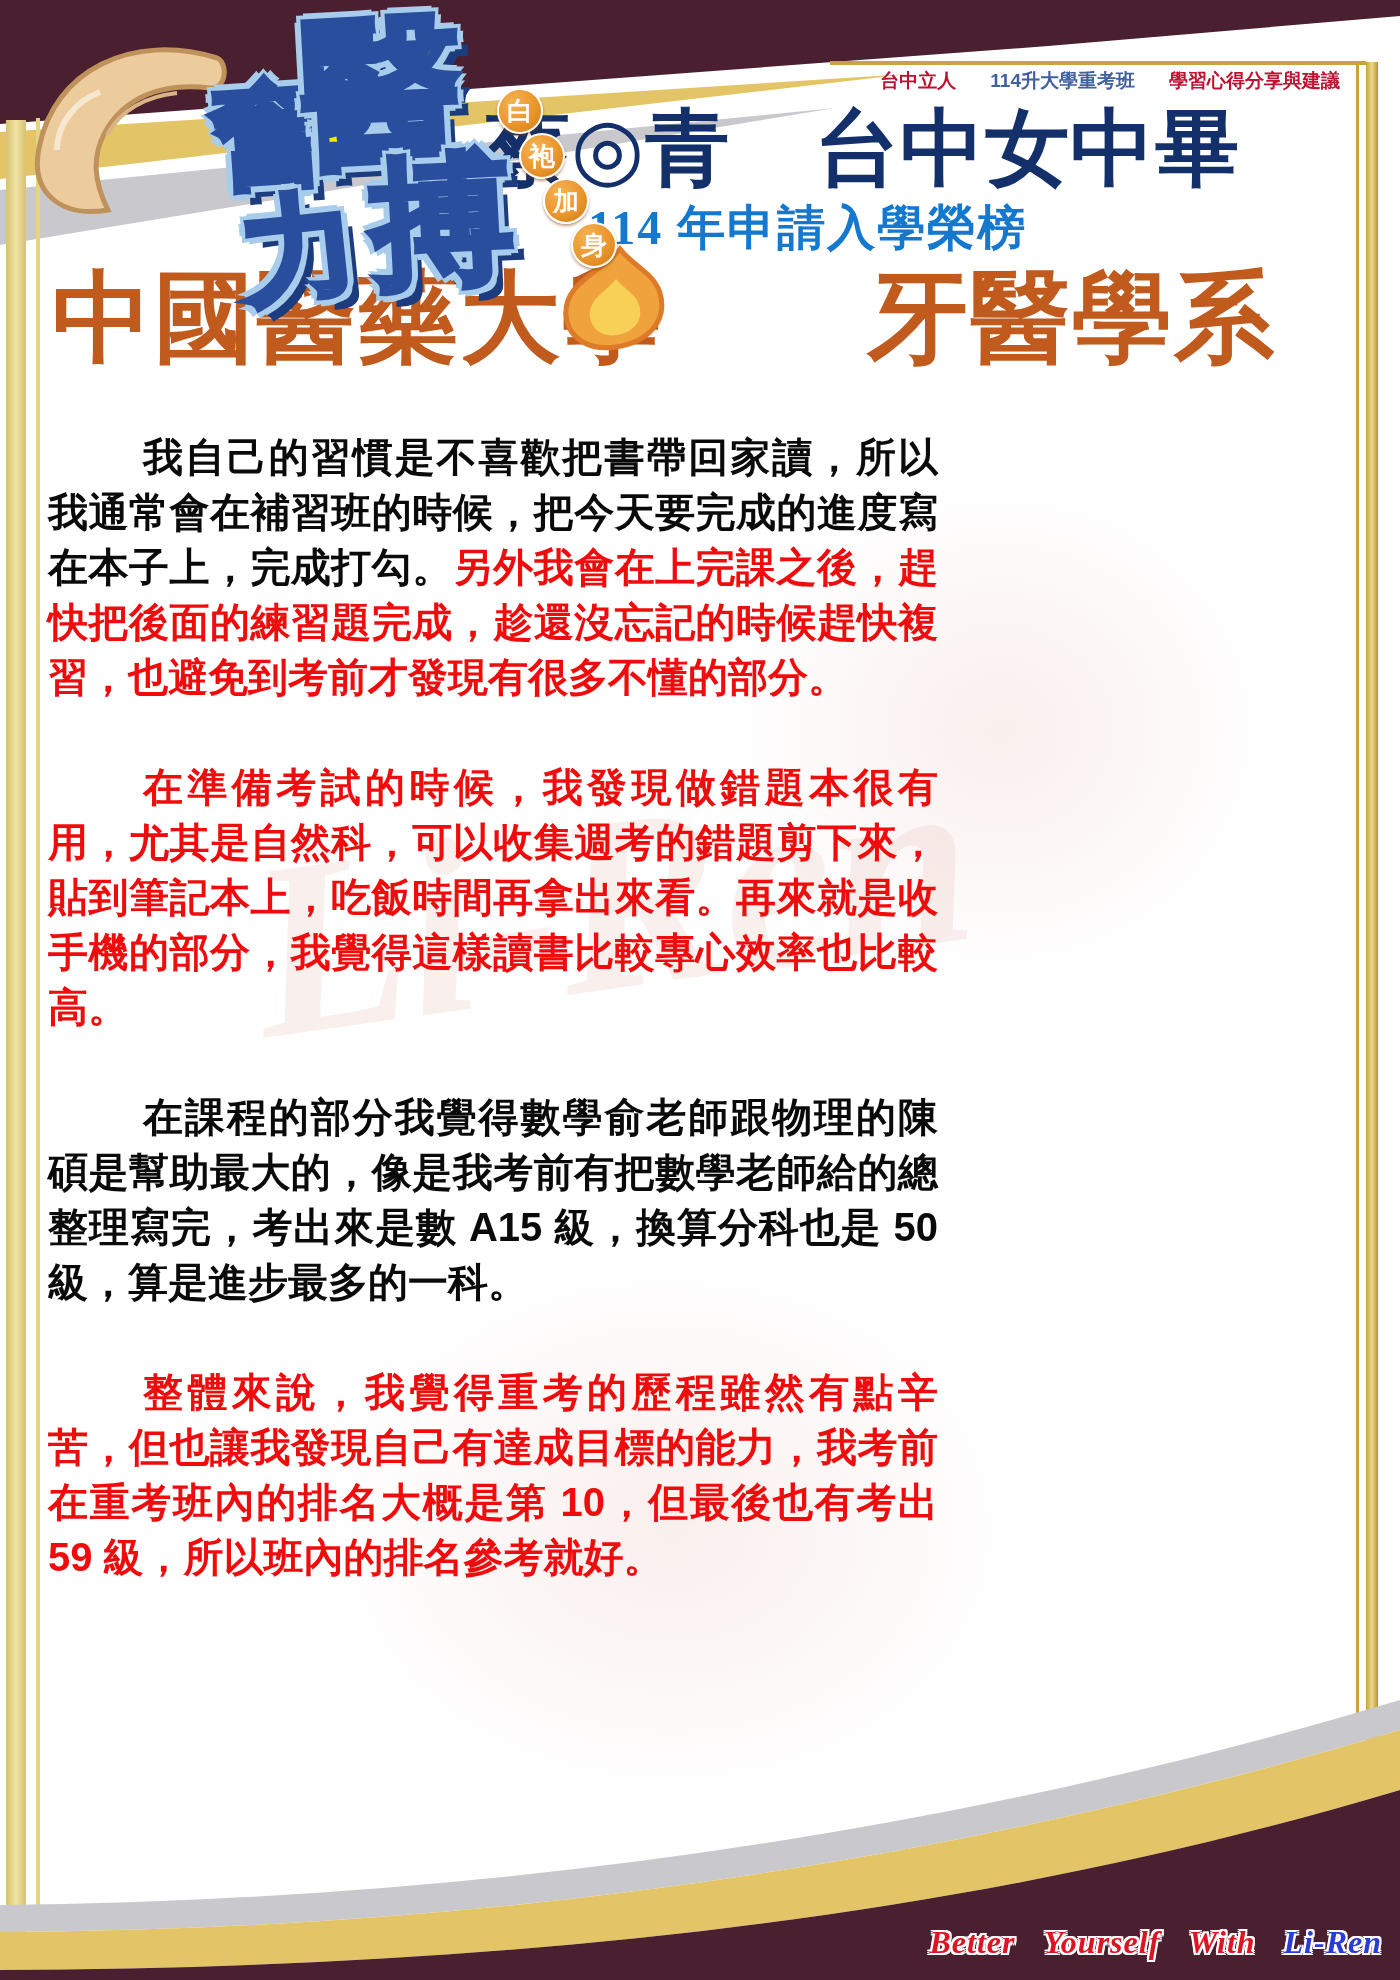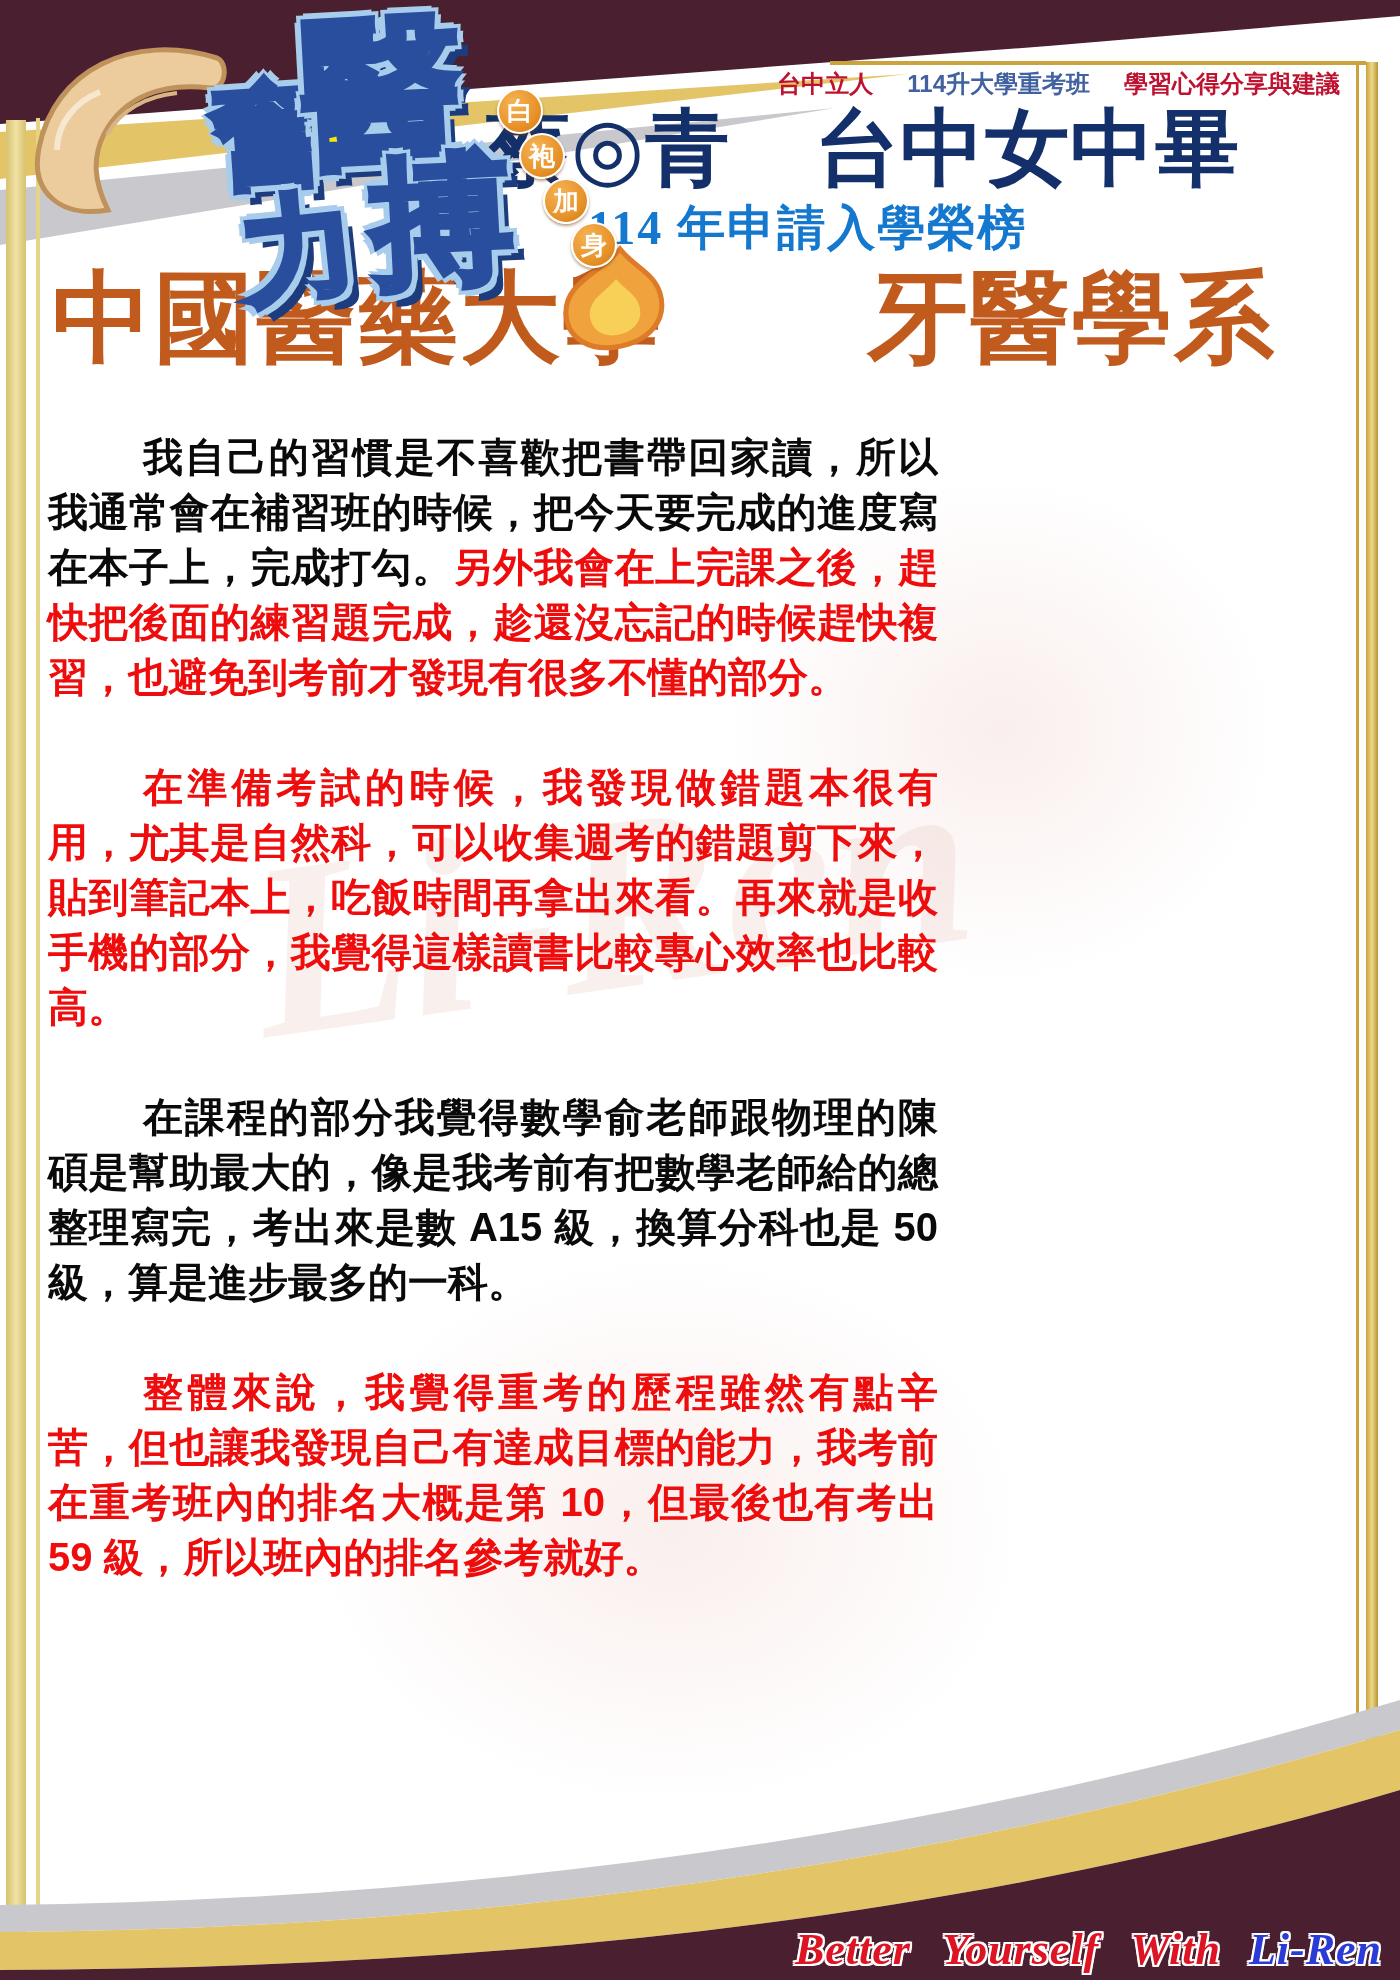--- a/index.html
+++ b/index.html
@@ -36,42 +36,42 @@
   .badge{position:absolute;width:42px;height:42px;border-radius:50%;
     background:radial-gradient(circle at 35% 30%,#f5b353,#e8932a 60%,#cf7714);
     border:2px solid #fff;box-shadow:0 2px 3px rgba(120,60,10,.5);
     color:#fff;font-weight:bold;font-size:26px;display:flex;align-items:center;justify-content:center;z-index:5;}
   .badge.p0{left:497px;top:88px;}
   .badge.p1{left:519px;top:133px;}
   .badge.p2{left:543px;top:178px;}
   .badge.p3{left:571px;top:222px;}
 
   
-  .topline{position:absolute;top:68px;right:60px;font-size:24px;font-weight:bold;white-space:nowrap;z-index:4;}
+  .topline{position:absolute;top:68px;right:60px;font-size:19px;font-weight:bold;white-space:nowrap;z-index:4;}
   .topline .t1{color:var(--crimson);}
   .topline .t2{color:var(--slate-blue);margin-left:34px;}
   .topline .t3{color:var(--crimson);margin-left:34px;}
   .name-line{position:absolute;left:486px;top:92px;font-family:"Liberation Serif","DejaVu Serif",serif;
     font-weight:bold;font-size:84px;color:var(--navy);white-space:nowrap;z-index:4;letter-spacing:1px;}
   .honor-line{position:absolute;left:588px;top:196px;font-family:"Liberation Serif","DejaVu Serif",serif;
     font-weight:bold;font-size:48px;color:var(--blue);white-space:nowrap;z-index:4;letter-spacing:2px;}
   .admission-title{position:absolute;left:52px;top:252px;width:1300px;font-family:"Liberation Serif","DejaVu Serif",serif;
     font-weight:bold;font-size:100px;color:var(--orange);white-space:nowrap;z-index:4;letter-spacing:2px;}
 
   
   .content{position:absolute;left:48px;top:430px;width:1240px;z-index:3;
     font-size:40px;font-weight:bold;line-height:55px;text-align:justify;color:var(--black);}
   .content p{margin:0 0 55px 0;text-indent:95px;}
   .seg-red{color:var(--red);}
   .seg-black{color:var(--black);}
   .swoosh-spacer{float:right;width:350px;height:120px;margin-top:1345px;}
 
   
   .tagline{position:absolute;right:18px;top:1924px;z-index:7;font-family:"Liberation Serif","DejaVu Serif",serif;
-    font-style:italic;font-weight:bold;font-size:44px;white-space:nowrap;word-spacing:20px;letter-spacing:1px;
+    font-style:italic;font-weight:bold;font-size:32px;white-space:nowrap;word-spacing:20px;letter-spacing:1px;
     text-shadow:-2px 0 0 #fff,2px 0 0 #fff,0 -2px 0 #fff,0 2px 0 #fff,-2px -2px 0 #fff,2px 2px 0 #fff,-2px 2px 0 #fff,2px -2px 0 #fff;}
   .tagline .tr{color:var(--tag-red);}
   .tagline .tb{color:var(--tag-blue);margin-left:28px;}
 </style>
 </head>
 <body>
 
 <div class="page">
 
   <div class="wm-blob b1"></div>

